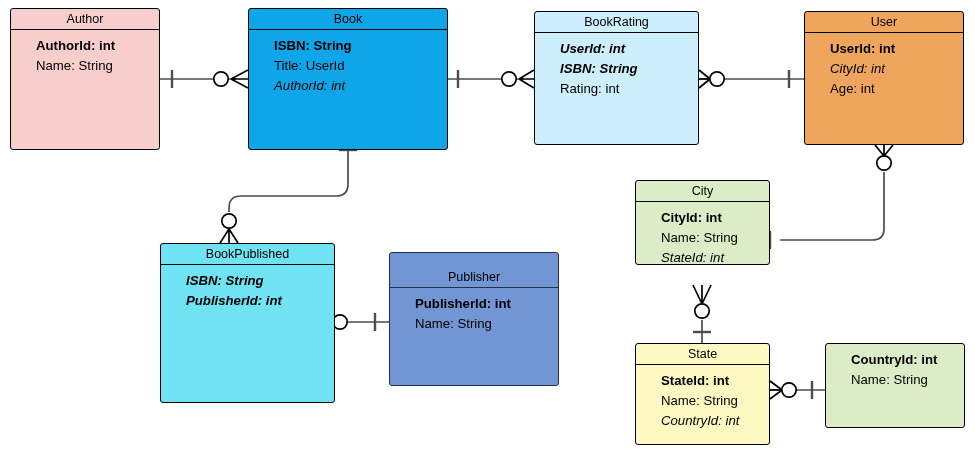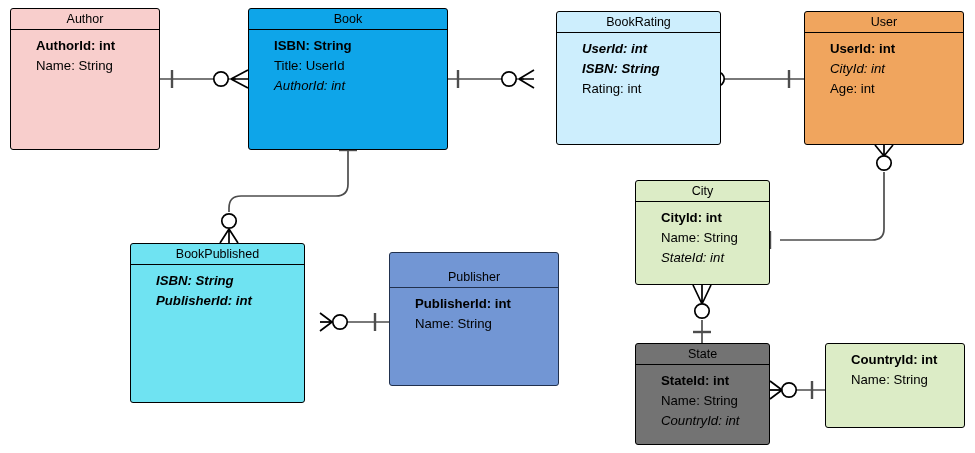--- a/index.html
+++ b/index.html
@@ -93,59 +93,59 @@
         </div>
       </div>
       <div class="entity" style="left: 248px; top: 8px; width: 200px; height: 142px; background: #0ea5e9; border-color: rgb(0, 0, 0);">
         <div class="title" style="border-bottom-color: rgb(0, 0, 0);">Book</div>
         <div class="attrs">
           <div class="attr pk">ISBN: String</div>
           <div class="attr ">Title: UserId</div>
           <div class="attr fk">AuthorId: int</div>
         </div>
       </div>
-      <div class="entity" style="left: 556px; top: 11px; width: 165px; height: 134px; background: rgb(205, 238, 253); border-color: rgb(0, 0, 0);">
+      <div class="entity" style="left: 534px; top: 11px; width: 165px; height: 134px; background: rgb(205, 238, 253); border-color: rgb(0, 0, 0);">
         <div class="title" style="border-bottom-color: rgb(0, 0, 0);">BookRating</div>
         <div class="attrs">
           <div class="attr pkfk">UserId: int</div>
           <div class="attr pkfk">ISBN: String</div>
           <div class="attr ">Rating: int</div>
         </div>
       </div>
       <div class="entity" style="left: 804px; top: 11px; width: 160px; height: 134px; background: rgb(240, 165, 94); border-color: rgb(0, 0, 0);">
         <div class="title" style="border-bottom-color: rgb(0, 0, 0);">User</div>
         <div class="attrs">
           <div class="attr pk">UserId: int</div>
           <div class="attr fk">CityId: int</div>
           <div class="attr ">Age: int</div>
         </div>
       </div>
-      <div class="entity" style="left: 130px; top: 243px; width: 175px; height: 160px; background: rgb(111, 227, 242); border-color: rgb(0, 0, 0);">
+      <div class="entity" style="left: 160px; top: 243px; width: 175px; height: 160px; background: rgb(111, 227, 242); border-color: rgb(0, 0, 0);">
         <div class="title" style="border-bottom-color: rgb(0, 0, 0);">BookPublished</div>
         <div class="attrs">
           <div class="attr pkfk">ISBN: String</div>
           <div class="attr pkfk">PublisherId: int</div>
         </div>
       </div>
       <div class="entity" style="left: 389px; top: 252px; width: 170px; height: 134px; background: rgb(114, 150, 212); border-color: rgb(33, 49, 78);">
         <div class="title" style="border-bottom-color: rgb(33, 49, 78); margin-top: 14px;">Publisher</div>
         <div class="attrs">
           <div class="attr pk">PublisherId: int</div>
           <div class="attr ">Name: String</div>
         </div>
       </div>
-      <div class="entity" style="left: 635px; top: 180px; width: 135px; height: 105px; background: rgb(220, 236, 198); border-color: rgb(0, 0, 0);">
+      <div class="entity" style="left: 635px; top: 180px; width: 135px; height: 85px; background: rgb(220, 236, 198); border-color: rgb(0, 0, 0);">
         <div class="title" style="border-bottom-color: rgb(0, 0, 0);">City</div>
         <div class="attrs">
           <div class="attr pk">CityId: int</div>
           <div class="attr ">Name: String</div>
           <div class="attr fk">StateId: int</div>
         </div>
       </div>
-      <div class="entity" style="left: 635px; top: 343px; width: 135px; height: 102px; background: #737373; border-color: rgb(0, 0, 0);">
+      <div class="entity" style="left: 635px; top: 343px; width: 135px; height: 102px; background: #fef9c3; border-color: rgb(0, 0, 0);">
         <div class="title" style="border-bottom-color: rgb(0, 0, 0);">State</div>
         <div class="attrs">
           <div class="attr pk">StateId: int</div>
           <div class="attr ">Name: String</div>
           <div class="attr fk">CountryId: int</div>
         </div>
       </div>
       <div class="entity" style="left: 825px; top: 343px; width: 140px; height: 85px; background: rgb(220, 236, 198); border-color: rgb(0, 0, 0);">
         <div class="attrs">
           <div class="attr pk">CountryId: int</div>

